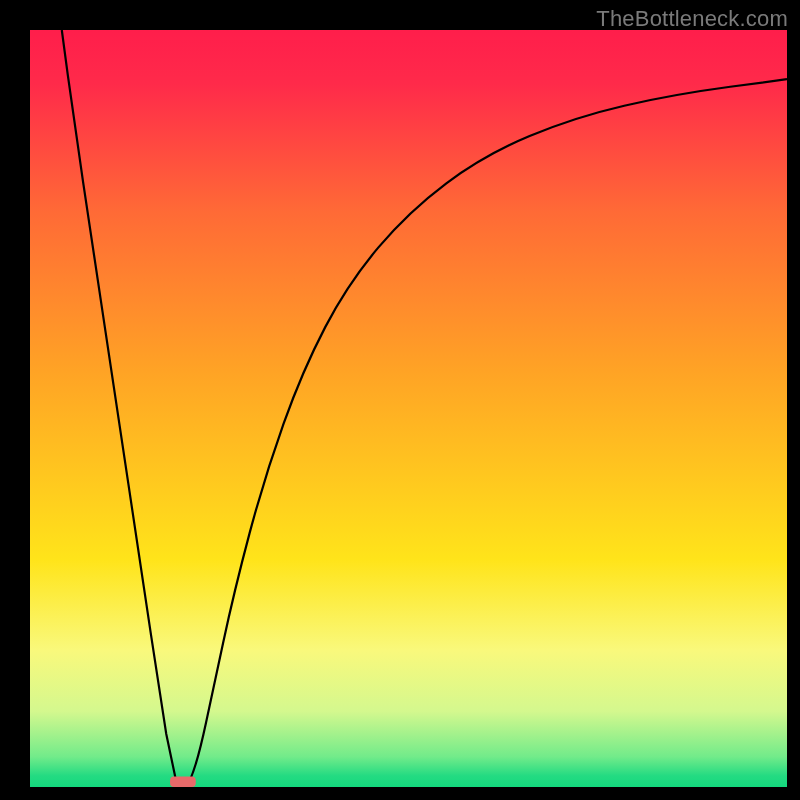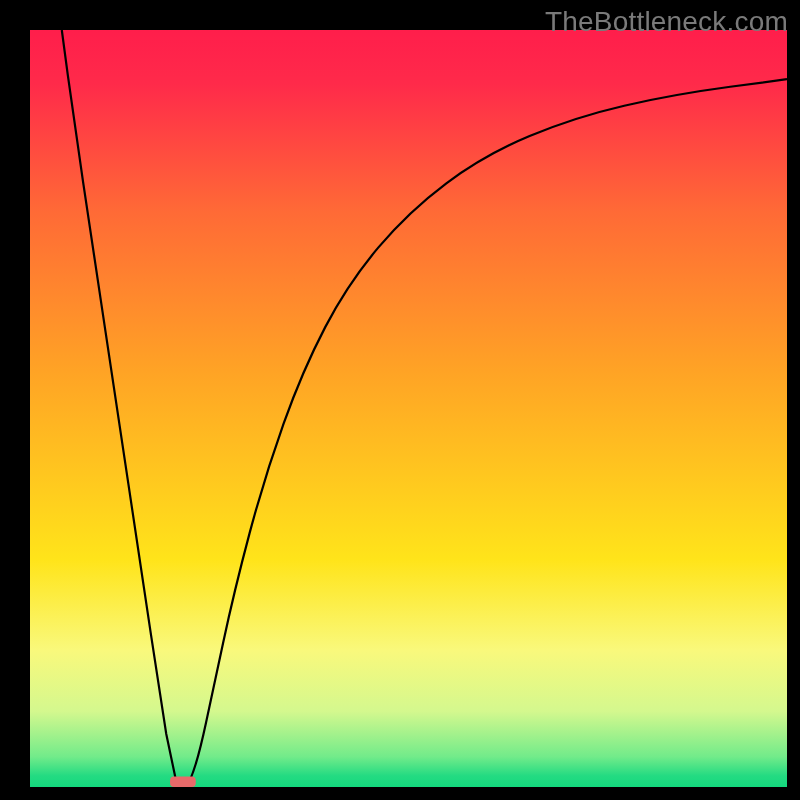--- a/index.html
+++ b/index.html
@@ -15,21 +15,21 @@
     position: relative;
     width: 800px;
     height: 800px;
     background: #000;
   }
   .watermark {
     position: absolute;
     right: 12px;
     top: 6px;
     color: #7a7a7a;
-    font-size: 28px;
+    font-size: 22px;
     font-weight: 500;
     letter-spacing: 0.2px;
     z-index: 10;
     user-select: none;
   }
   svg.plot {
     position: absolute;
     left: 0;
     top: 0;
     width: 800px;

